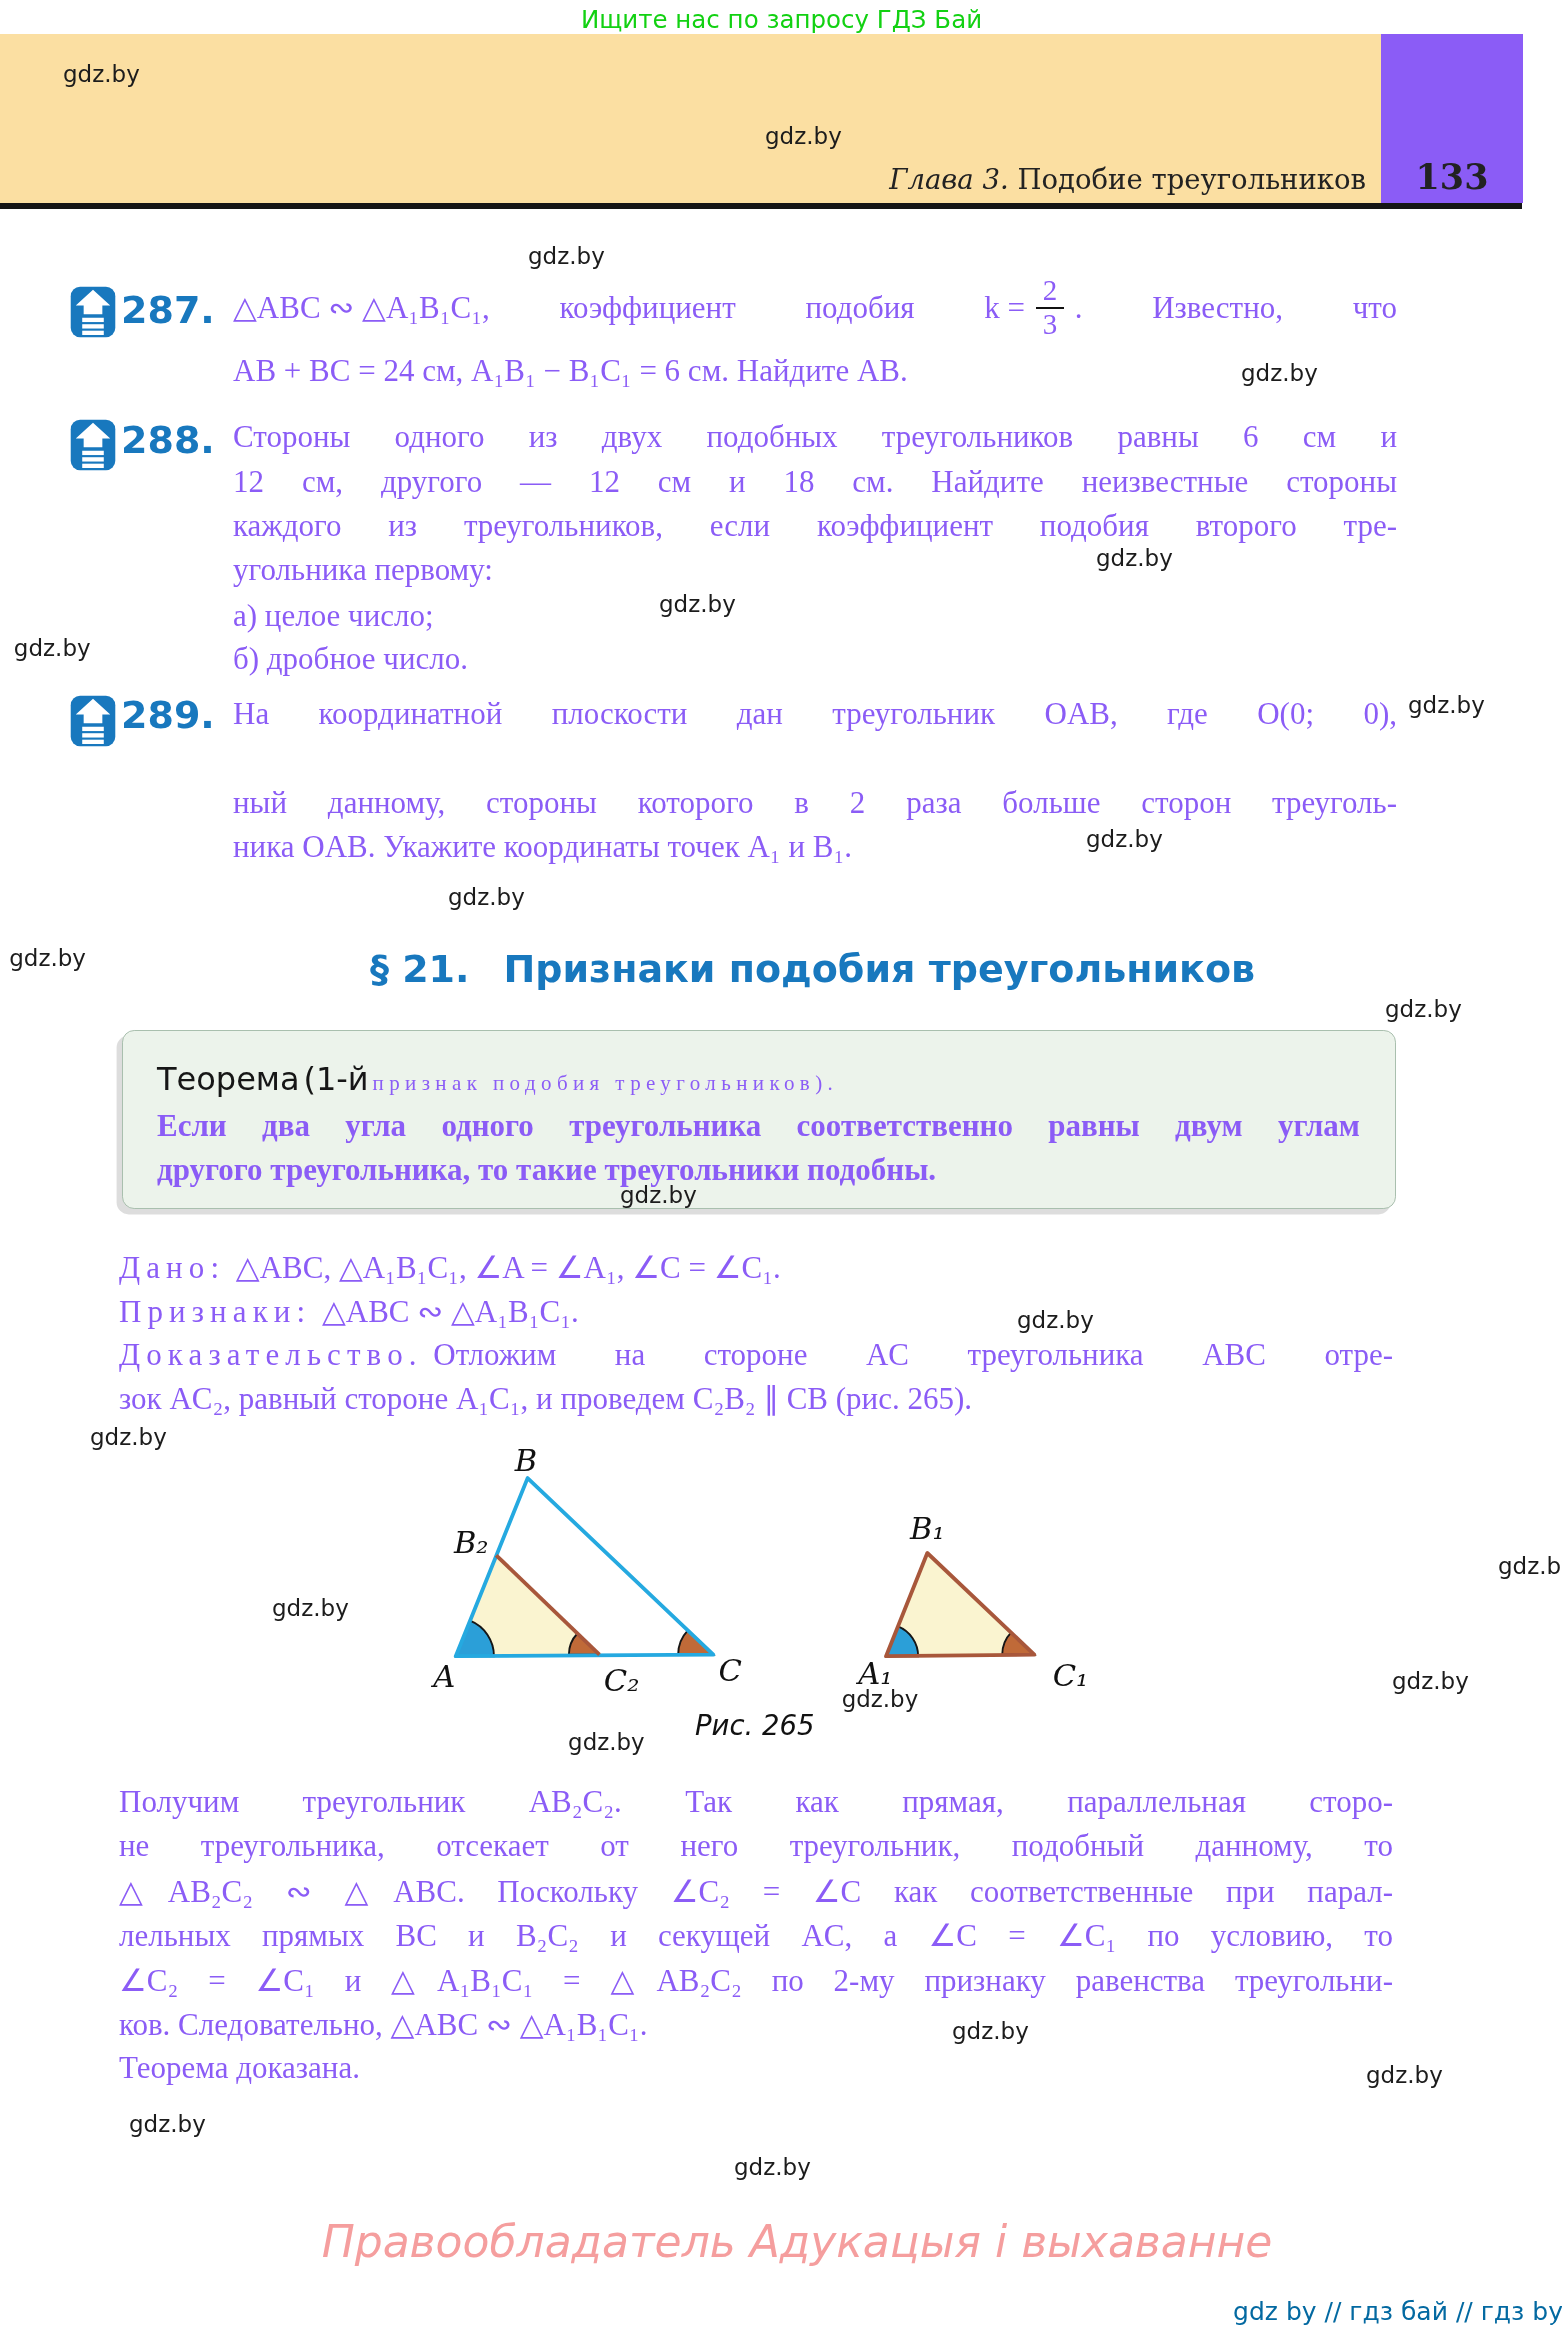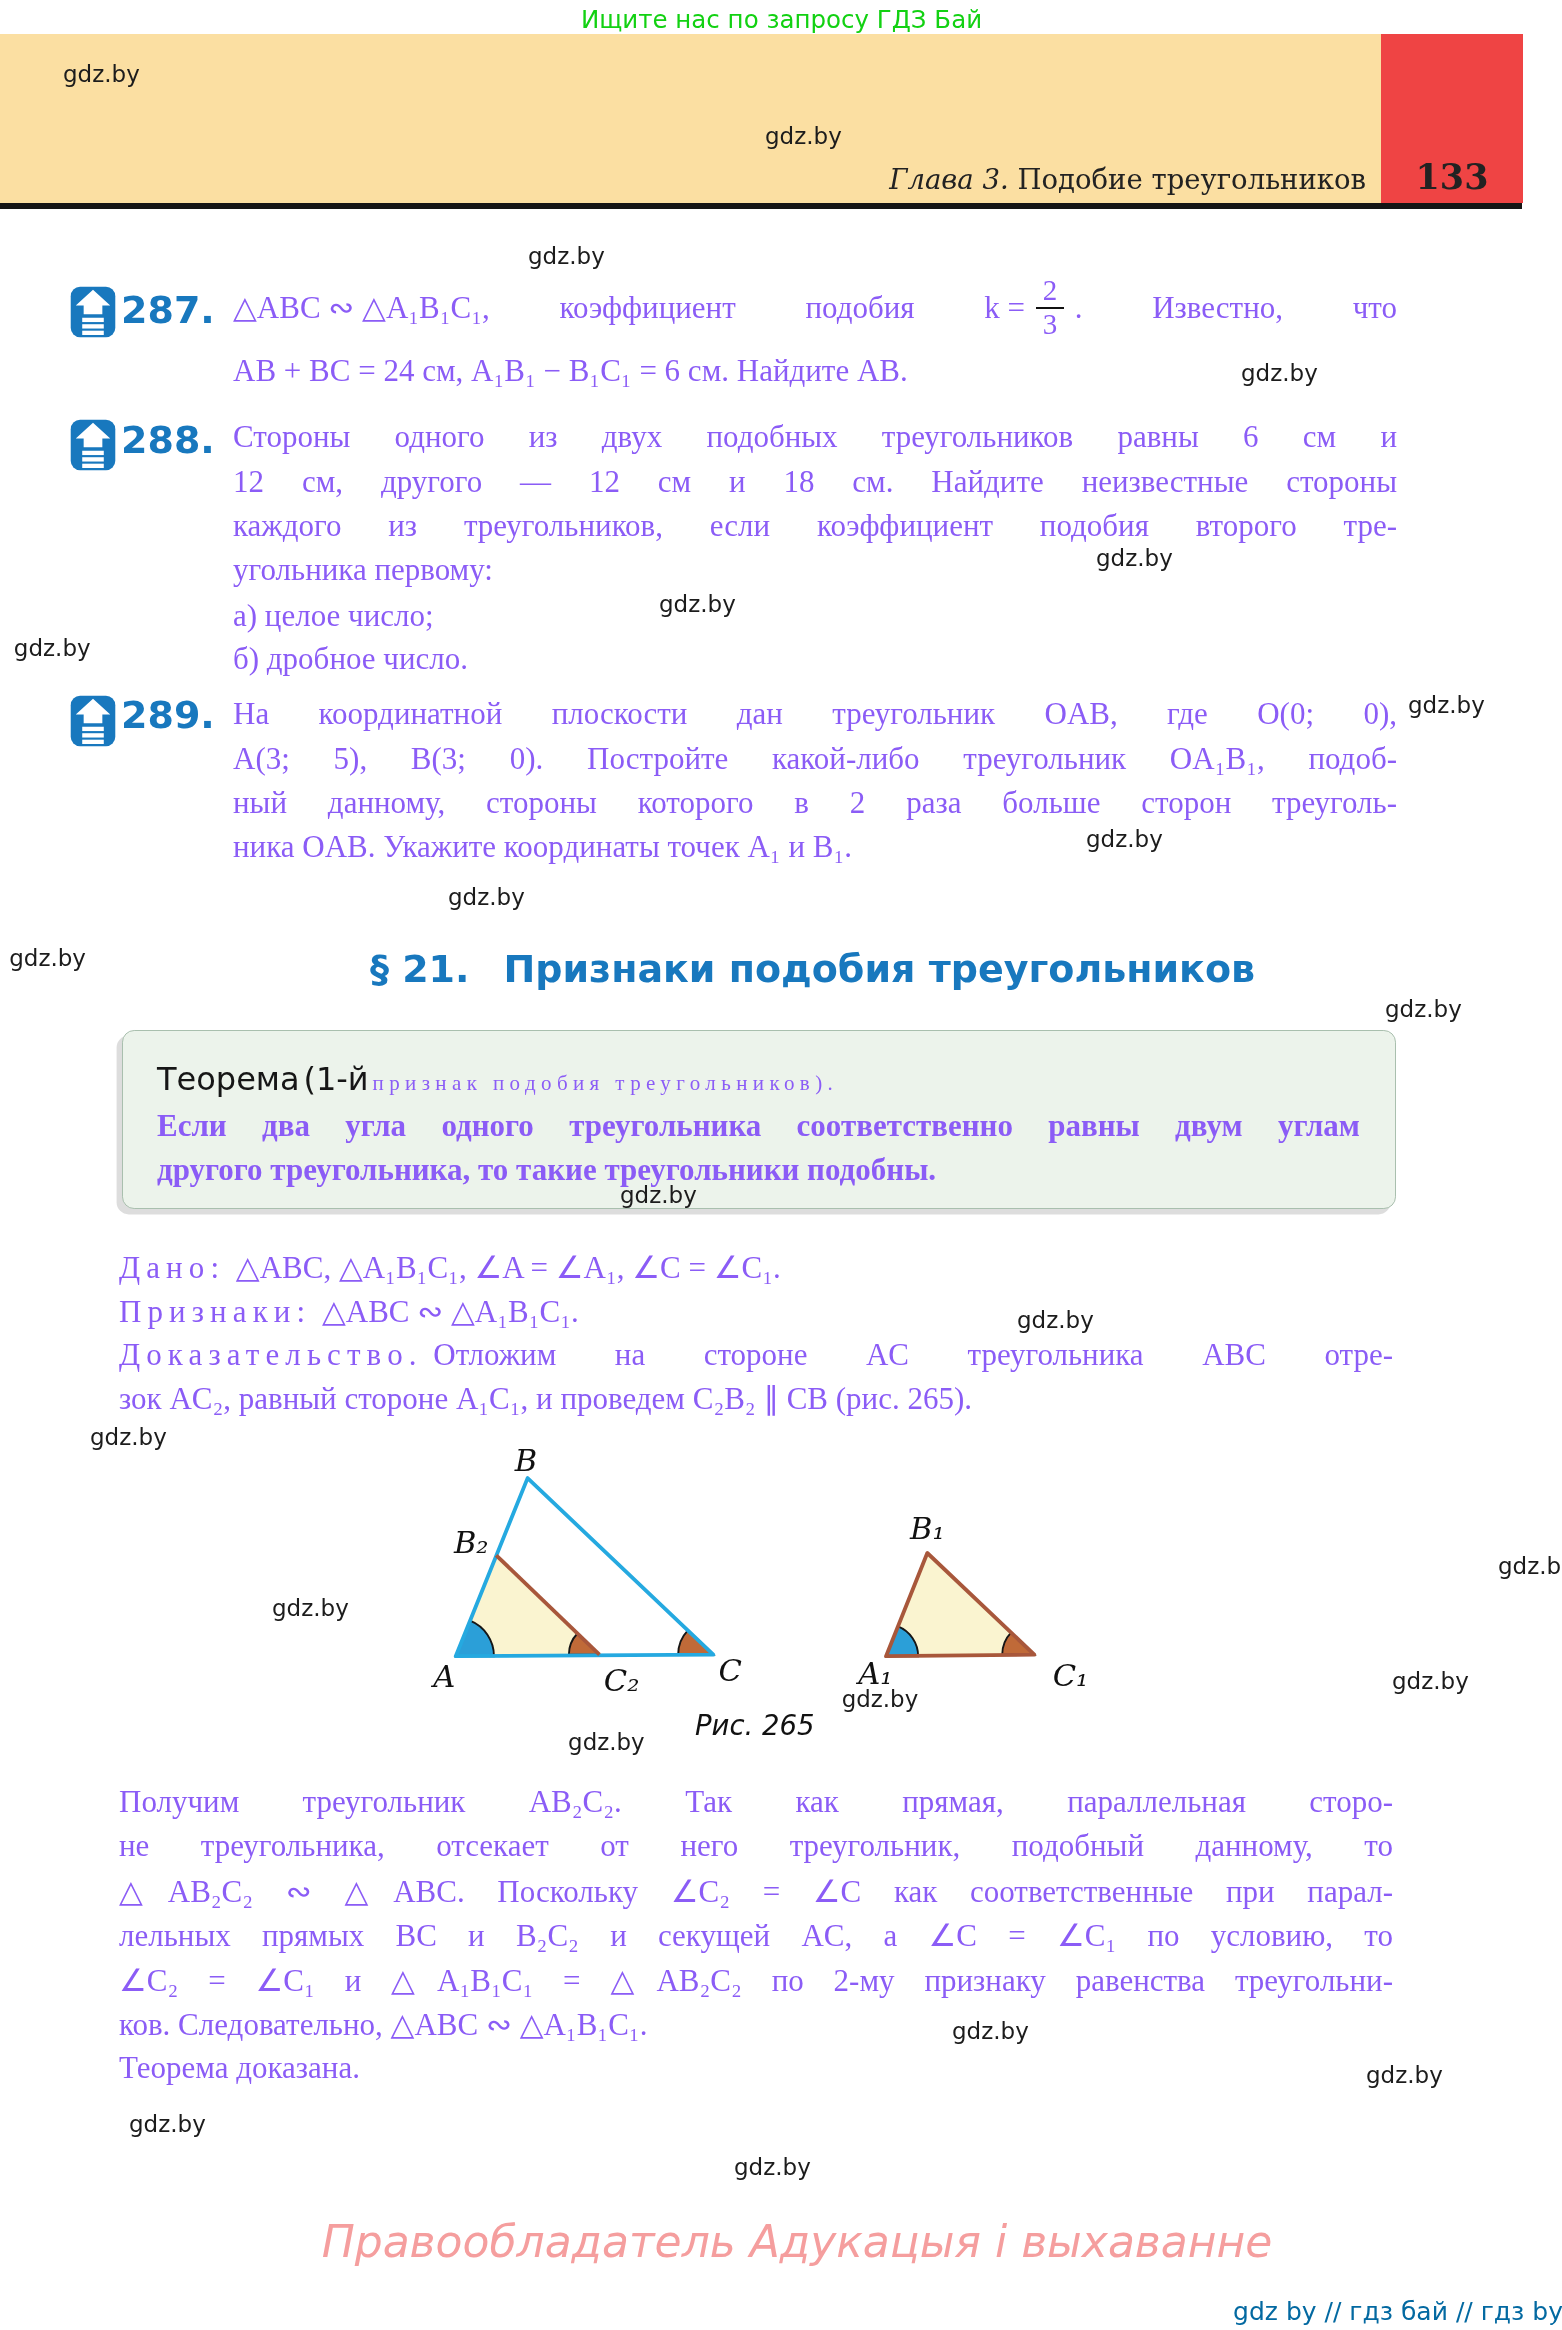--- a/index.html
+++ b/index.html
@@ -5,21 +5,21 @@
   html,body{margin:0;padding:0;background:#ffffff;}
   #page{position:relative;width:1563px;height:2330px;background:#ffffff;overflow:hidden;
         font-family:"DejaVu Serif","DejaVu Sans","Liberation Serif",serif;color:#101010;border-radius:26px;}
   .abs{position:absolute;}
   .serif{font-family:Liberation Serif, serif;font-size:31px;color:#8b5cf6;white-space:nowrap;}
   .just{white-space:normal;text-align:justify;text-align-last:justify;}
   .wm{font-family:"DejaVu Sans","Liberation Sans",sans-serif;font-size:23px;color:#1c1c1c;white-space:nowrap;}
   .banner{width:1563px;text-align:center;font-family:"DejaVu Sans","Liberation Sans",sans-serif;
           font-size:24.5px;color:#12d112;}
   .band{left:0;top:34px;width:1522px;height:169px;background:#fbdfa2;}
-  .pagebox{left:1381px;top:0;width:142px;height:169px;background:#ef4444;display:flex;align-items:flex-end;justify-content:center;}
+  .pagebox{left:1381px;top:0;width:142px;height:169px;background:#8b5cf6;display:flex;align-items:flex-end;justify-content:center;}
   .pagenum{font-size:35px;font-weight:600;color:#222;margin-bottom:6.1px;font-family:"DejaVu Serif",serif;}
   .chapter{position:absolute;right:156px;bottom:7.7px;font-size:27.5px;color:#222;white-space:nowrap;
            font-family:"DejaVu Serif",serif;}
   .rule{left:0;top:203px;width:1522px;height:6.1px;background:#151515;}
   .probnum{font-family:"DejaVu Sans","Liberation Sans",sans-serif;font-weight:bold;font-size:38px;color:#1878be;white-space:nowrap;}
   .heading{left:31px;top:947px;width:1563px;text-align:center;font-family:"DejaVu Sans","Liberation Sans",sans-serif;
            font-weight:bold;font-size:38px;color:#1878be;white-space:nowrap;}
   .heading .gap{margin-left:34px;}
   .theorem{left:122px;top:1030px;width:1272px;height:177px;background:#ecf3eb;border:1.5px solid #a9bfae;
            border-radius:12.2px;box-shadow:-5.4px 5.4px 0 rgba(120,120,120,0.25);}
@@ -110,21 +110,20 @@
     <svg width="46" height="52" viewBox="0 0 64 72">
       <rect x="1" y="1" width="62" height="70" rx="13" fill="#1878be"></rect>
       <polygon points="32,5 56,27 45,27 45,39 19,39 19,27 8,27" fill="#ffffff"></polygon>
       <rect x="17" y="44" width="30" height="6" fill="#ffffff"></rect>
       <rect x="17" y="53" width="30" height="6" fill="#ffffff"></rect>
       <rect x="17" y="62" width="30" height="6" fill="#ffffff"></rect>
     </svg>
   </div>
   <div class="abs probnum" style="left:121px;top:693px;">289.</div>
   <div class="abs serif just" style="left:233px;top:696px;width:1164px;">На координатной плоскости дан треугольник OAB, где O(0; 0),</div>
-  <div class="abs serif just" style="left:233px;top:741px;width:1164px;">A(3; 5), B(3; 0). Постройте какой-либо треугольник OA₁B₁, подоб-</div>
   <div class="abs serif just" style="left:233px;top:785px;width:1164px;">ный данному, стороны которого в 2 раза больше сторон треуголь-</div>
   <div class="abs serif" style="left:233px;top:829px;">ника OAB. Укажите координаты точек A₁ и B₁.</div>
   <span class="abs wm" style="left:1408px;top:692px;">gdz.by</span>
   <span class="abs wm" style="left:1086px;top:826px;">gdz.by</span>
   <span class="abs wm" style="left:448px;top:884px;">gdz.by</span>
   <span class="abs wm" style="left:9.2px;top:945px;">gdz.by</span>
 
   <div class="abs heading">
     <span>§ 21.</span><span class="gap">Признаки подобия треугольников</span>
   </div>

